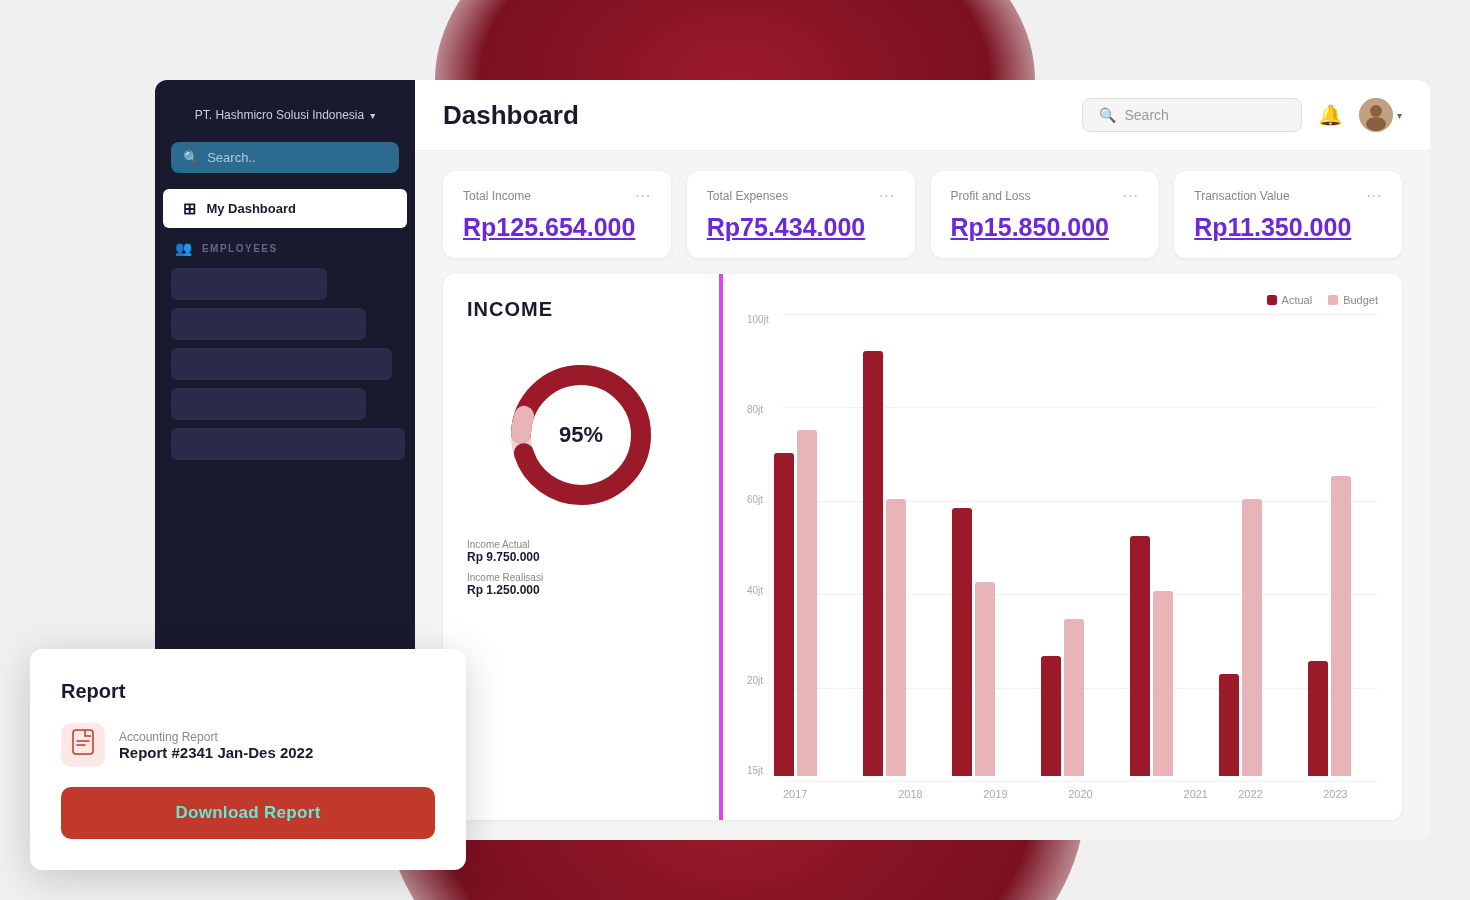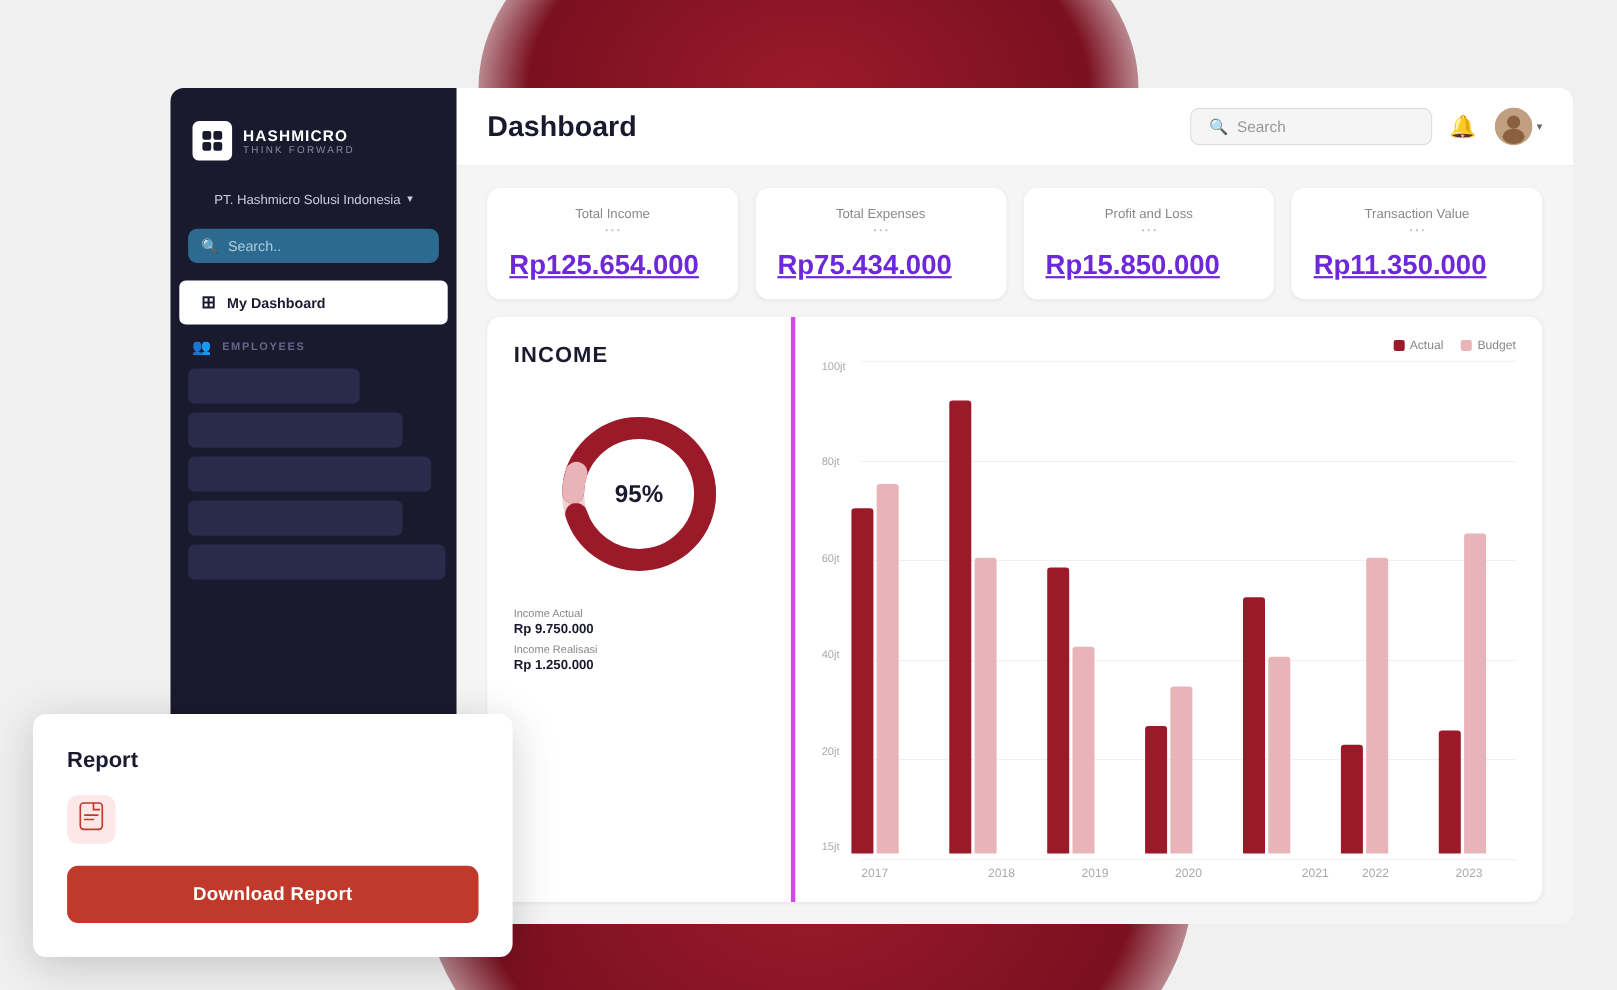--- a/index.html
+++ b/index.html
@@ -257,21 +257,20 @@
       background: white;
       border-radius: 12px;
       padding: 16px 20px;
       box-shadow: 0 1px 4px rgba(0,0,0,0.06);
     }
     .stat-card-header {
       display: flex;
       justify-content: space-between;
       align-items: center;
       margin-bottom: 8px;
-      flex-direction: column;
     }
     .stat-label {
       font-size: 12px;
       color: #888;
     }
     .stat-dots {
       color: #bbb;
       font-size: 16px;
       cursor: pointer;
     }
@@ -491,53 +490,39 @@
       color: #888;
     }
     .report-name {
       font-size: 15px;
       font-weight: 700;
       color: #1a1a2e;
     }
     .download-btn {
       width: 100%;
       background: #c0392b;
-      color: #ffffff;
+      color: #5eead4;
       border: none;
       border-radius: 10px;
       padding: 16px;
       font-size: 17px;
       font-weight: 700;
       cursor: pointer;
       letter-spacing: 0.3px;
     }
   </style>
 </head>
 <body>
 
 <div class="bg-circle-top"></div>
 <div class="bg-circle-bottom"></div>
 
 <div class="main-container">
 
   <div class="sidebar">
-    <div class="logo-area">
-      <div class="logo-icon">
-        <svg width="22" height="22" viewBox="0 0 22 22" fill="none">
-          <rect x="2" y="2" width="8" height="8" rx="2" fill="#1a1a2e"></rect>
-          <rect x="12" y="2" width="8" height="8" rx="2" fill="#1a1a2e"></rect>
-          <rect x="2" y="12" width="8" height="8" rx="2" fill="#1a1a2e"></rect>
-          <rect x="12" y="12" width="8" height="8" rx="2" fill="#1a1a2e"></rect>
-        </svg>
-      </div>
-      <div class="logo-text">
-        <span class="logo-brand">HASHMICRO</span>
-        <span class="logo-tagline">THINK FORWARD</span>
-      </div>
-    </div>
 
     <div class="company-selector">
       <span class="company-name">PT. Hashmicro Solusi Indonesia</span>
       <span class="chevron-icon">▾</span>
     </div>
 
     <div class="sidebar-search">
       <span style="color:#aaccdd;font-size:13px;">🔍</span>
       <input type="text" placeholder="Search.." style="">
     </div>
@@ -729,15 +714,19 @@
     <div class="report-icon-wrap">
       <span class="report-icon">
         <svg width="24" height="28" viewBox="0 0 24 28" fill="none">
           <rect x="2" y="2" width="20" height="24" rx="3" fill="#fde8e8"></rect>
           <path d="M14 2v6h6" stroke="#c0392b" stroke-width="1.5" fill="none"></path>
           <path d="M6 13h12M6 17h8" stroke="#c0392b" stroke-width="1.5" stroke-linecap="round"></path>
           <rect x="2" y="2" width="20" height="24" rx="3" stroke="#c0392b" stroke-width="1.5" fill="none"></rect>
         </svg>
       </span>
     </div>
+    <div class="report-info">
+      <span class="report-sub-label">Accounting Report</span>
+      <span class="report-name">Report #2341 Jan-Des 2022</span>
+    </div>
   </div>
   <button class="download-btn">Download Report</button>
 </div>
 
 </body></html>

